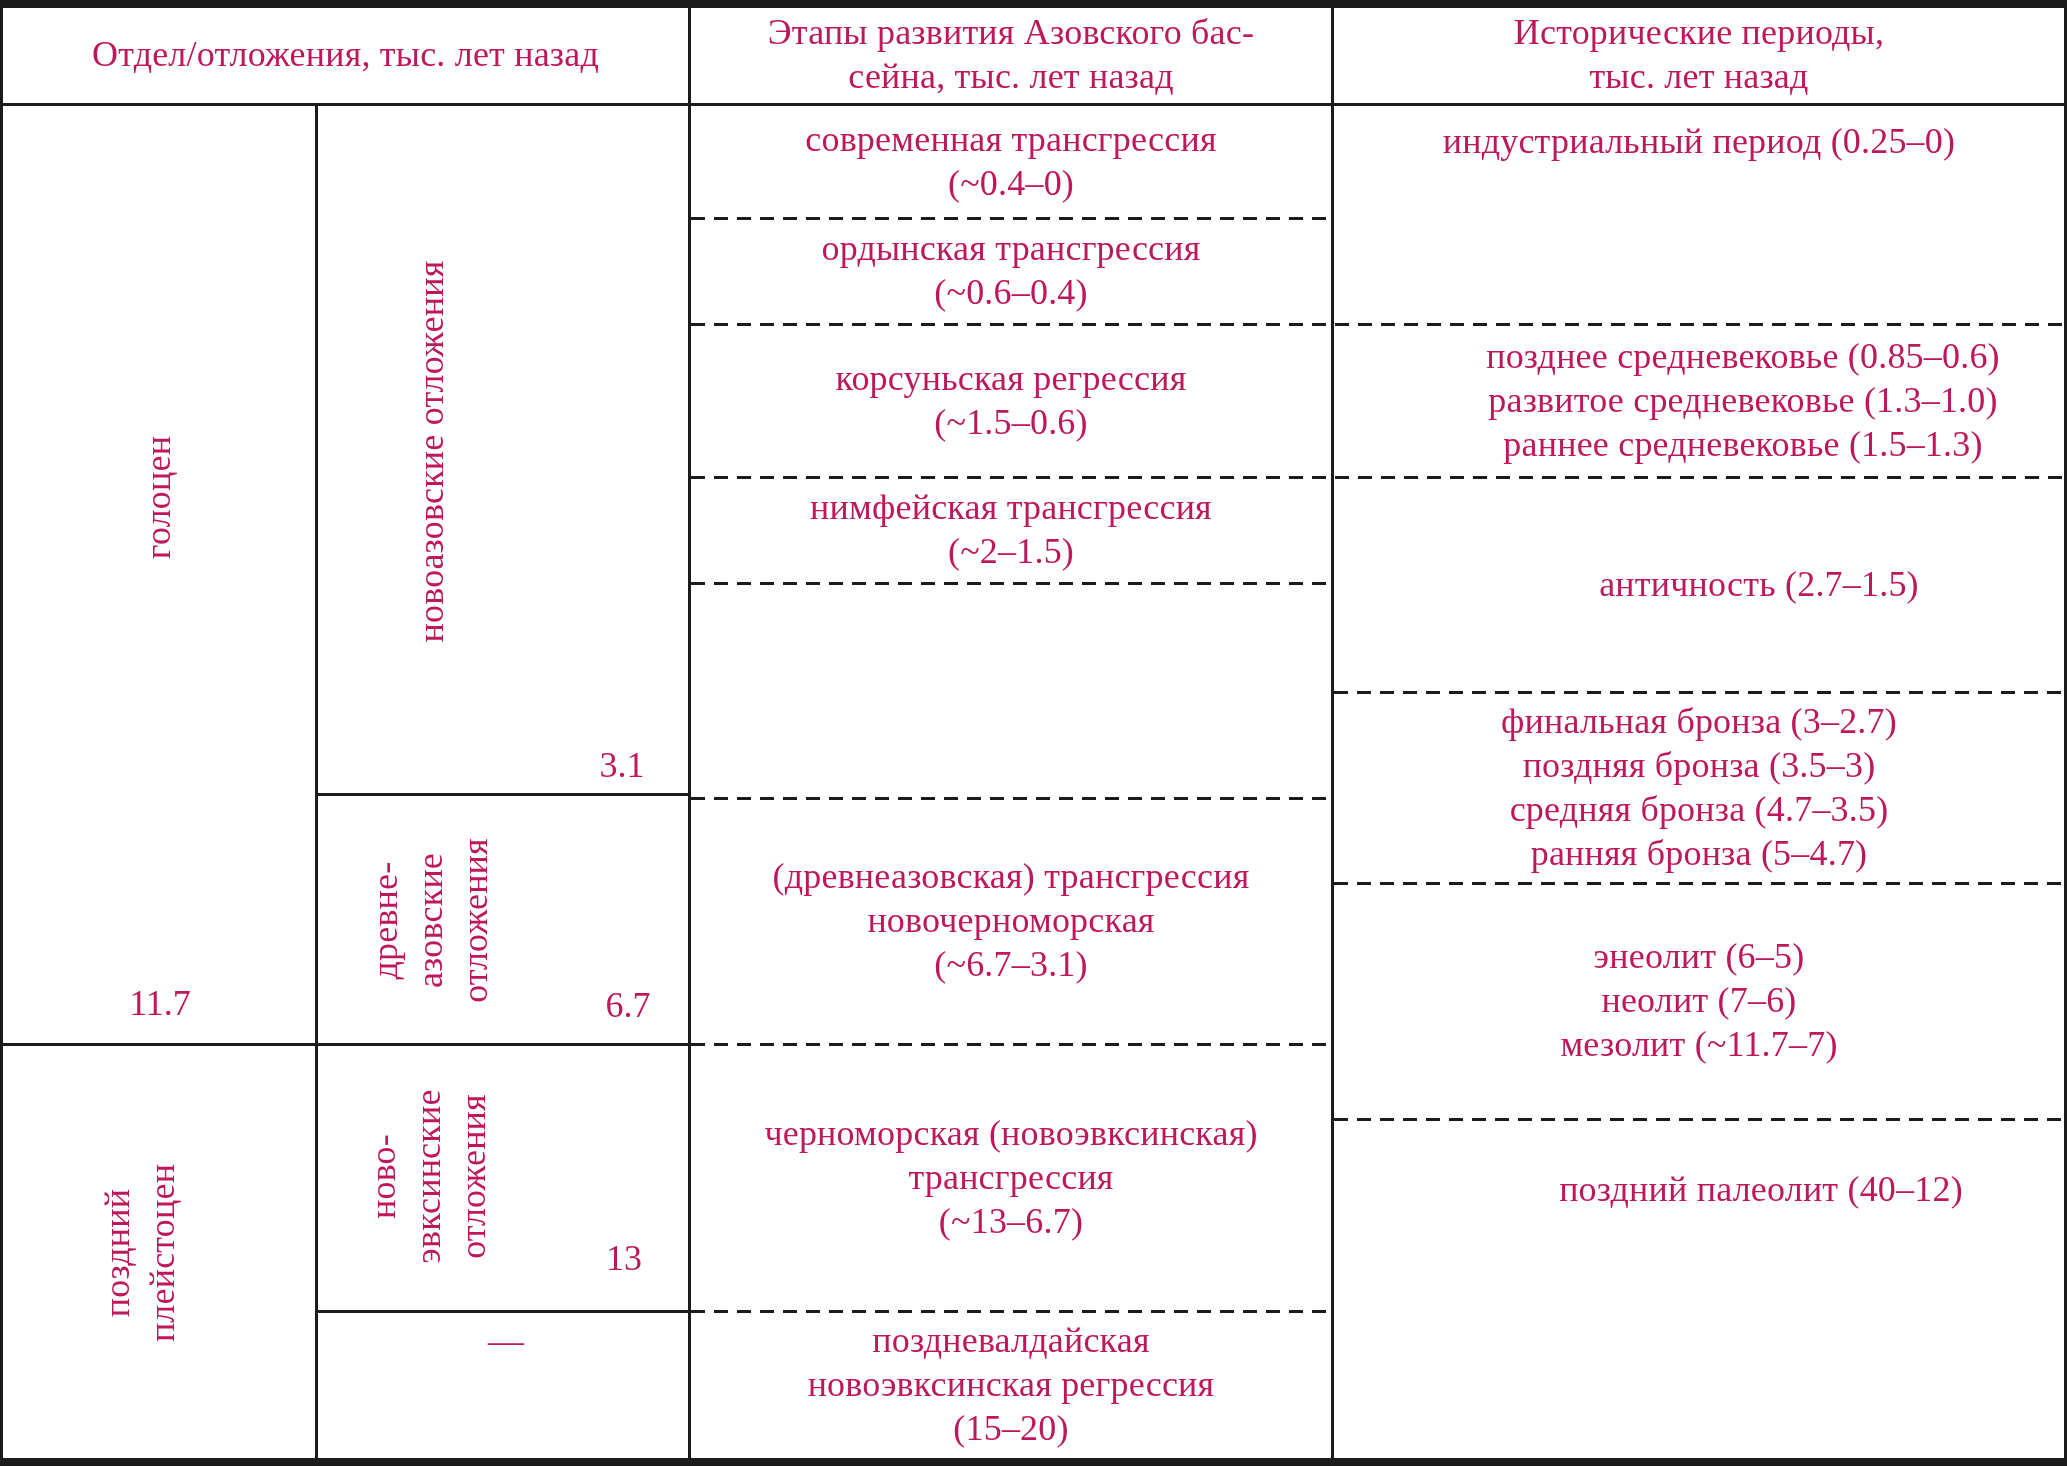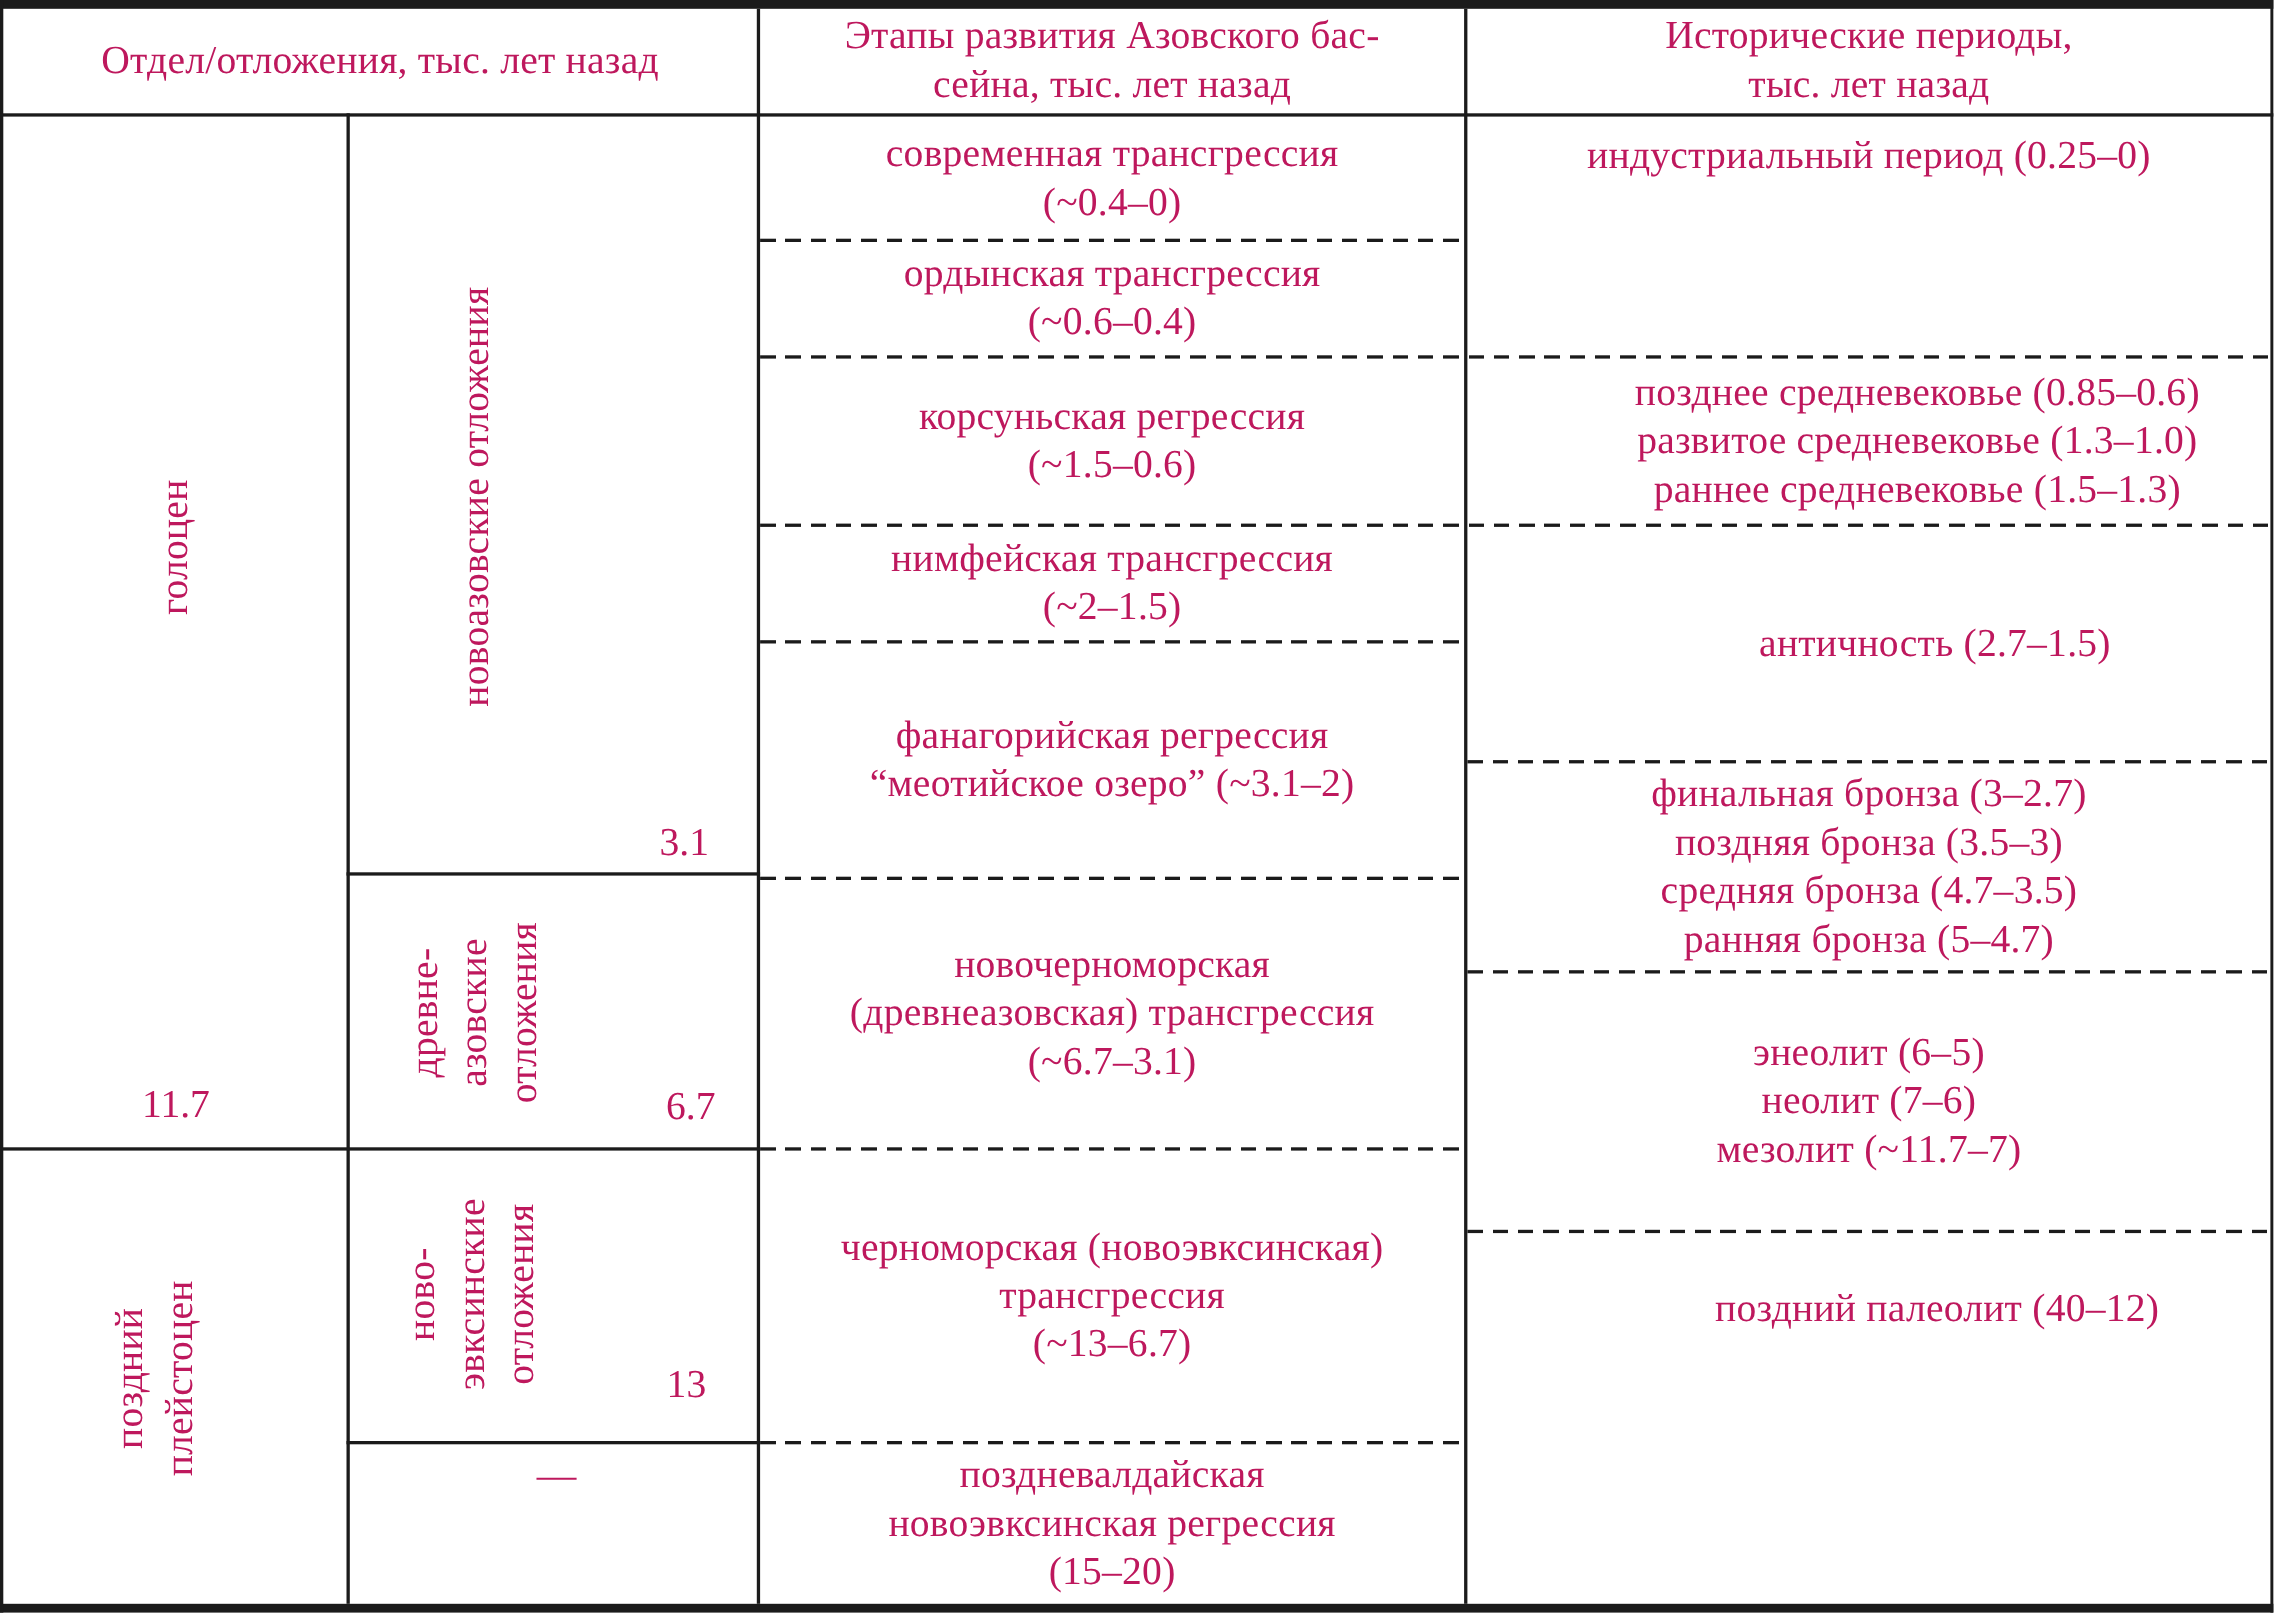--- a/index.html
+++ b/index.html
@@ -132,27 +132,23 @@
       <div>(~0.6–0.4)</div>
     </div>
   <div class="cell" style="left:691px;top:323px;width:640px;height:153px;">
       <div>корсуньская регрессия</div>
       <div>(~1.5–0.6)</div>
     </div>
   <div class="cell" style="left:691px;top:476px;width:640px;height:106px;">
       <div>нимфейская трансгрессия</div>
       <div>(~2–1.5)</div>
     </div>
-  <div class="cell" style="left:691px;top:582px;width:640px;height:215px;">
-      <div>фанагорийская регрессия</div>
-      <div>“меотийское озеро” (~3.1–2)</div>
-    </div>
   <div class="cell" style="left:691px;top:797px;width:640px;height:246px;">
+      <div>(древнеазовская) трансгрессия</div>
       <div>новочерноморская</div>
-      <div>(древнеазовская) трансгрессия</div>
       <div>(~6.7–3.1)</div>
     </div>
   <div class="cell" style="left:691px;top:1043px;width:640px;height:267px;">
       <div>черноморская (новоэвксинская)</div>
       <div>трансгрессия</div>
       <div>(~13–6.7)</div>
     </div>
   <div class="cell" style="left:691px;top:1310px;width:640px;height:148px;">
       <div>поздневалдайская</div>
       <div>новоэвксинская регрессия</div>

